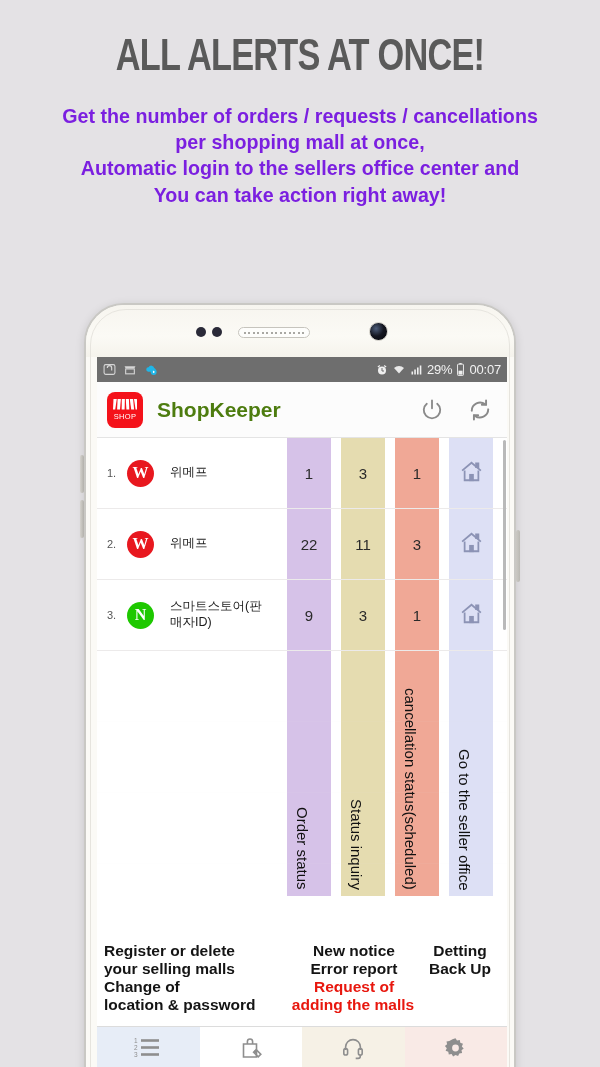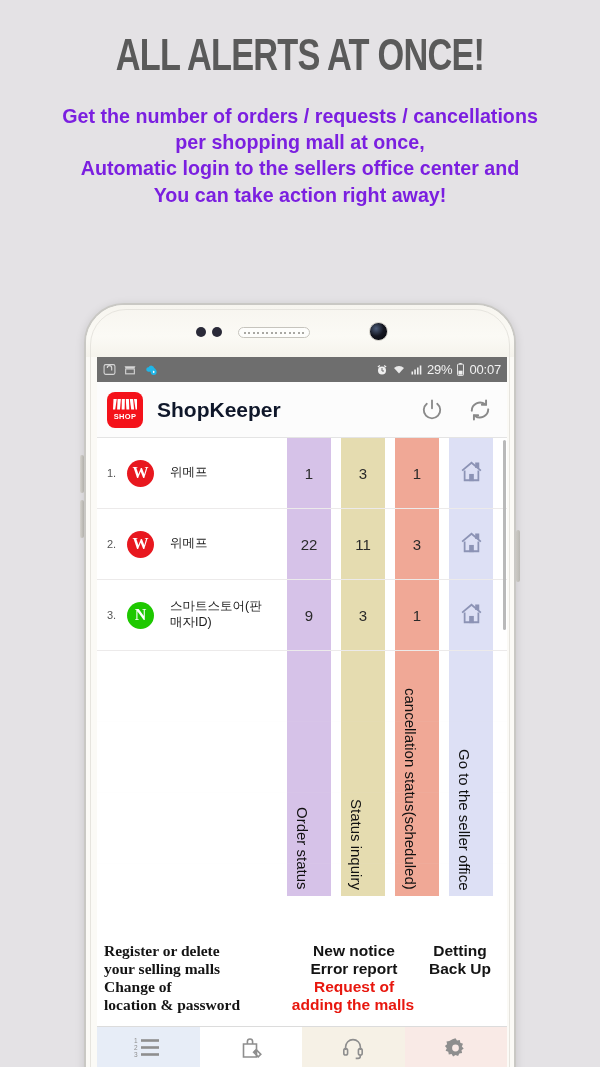--- a/index.html
+++ b/index.html
@@ -143,28 +143,28 @@
   .logo {
     width: 36px; height: 36px;
     background: #f4121a;
     border-radius: 8px;
     display: flex; flex-direction: column;
     align-items: center; justify-content: center;
     flex: none;
   }
   .logo-awning { display: block; }
   .logo-text {
-    color: #fff; font-size: 7.5px; font-weight: bold;
+    color: #fff; font-size: 7.5px; font-weight: normal;
     letter-spacing: 0.3px; margin-top: 2px;
   }
   .app-title {
     margin-left: 14px;
     font-size: 21px;
     font-weight: bold;
-    color: #0f172a;
+    color: #4d7c0f;
   }
   .appbar-actions { margin-left: auto; display: flex; align-items: center; gap: 22px; }
 
   
   .table { position: relative; height: 470px; background: #fff; }
 
   .colstrips { position: absolute; inset: 0; pointer-events: none; }
   .strip { position: absolute; top: 0; bottom: 12px; }
 
   .rows { position: absolute; inset: 0; }
@@ -251,21 +251,21 @@
 
   
   .anno {
     position: absolute;
     z-index: 9;
     font-size: 15.5px;
     font-weight: bold;
     line-height: 1.16;
     color: #141414;
   }
-  .anno-left  { left: 104px; top: 942px; text-align: left; font-family: Liberation Serif, serif; }
+  .anno-left  { left: 104px; top: 942px; text-align: left; }
   .anno-mid   { left: 300px; top: 942px; text-align: center; width: 108px; }
   .anno-red   { color: #e8170e; }
   .anno-right { left: 416px; top: 942px; text-align: center; width: 88px; }
 
   
   .btn-vol-up, .btn-vol-dn, .btn-pwr {
     position: absolute;
     width: 4px;
     background: linear-gradient(90deg,#d9d7d2,#bfbdb7);
     border-radius: 2px;

